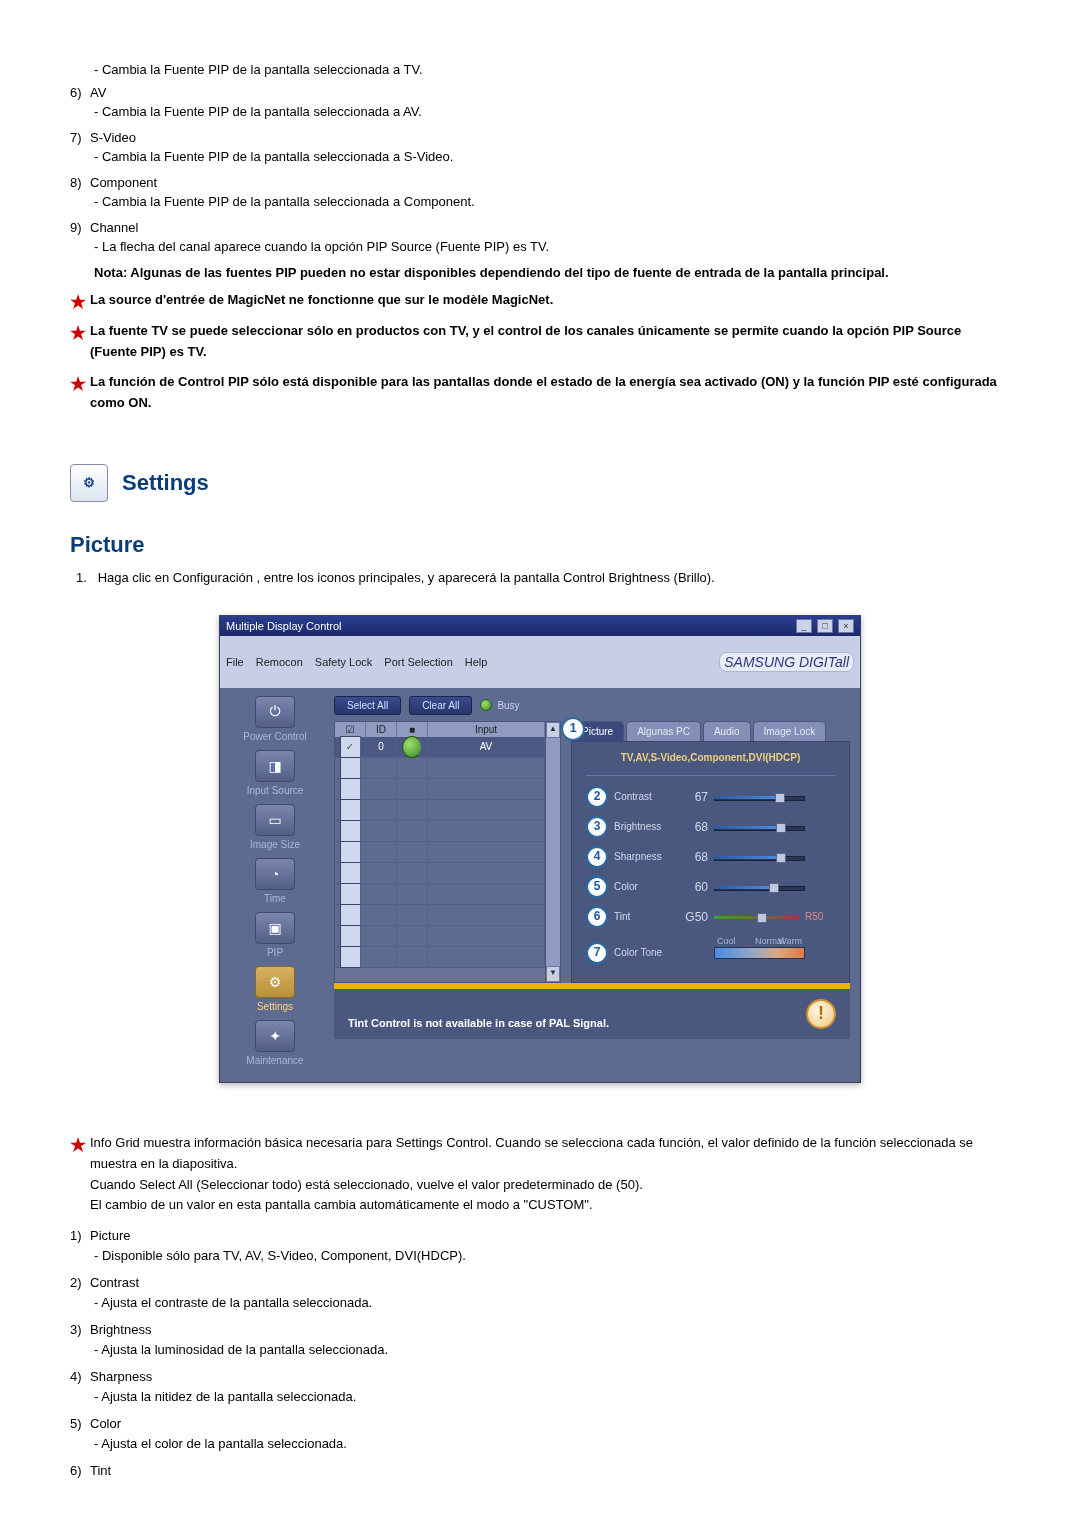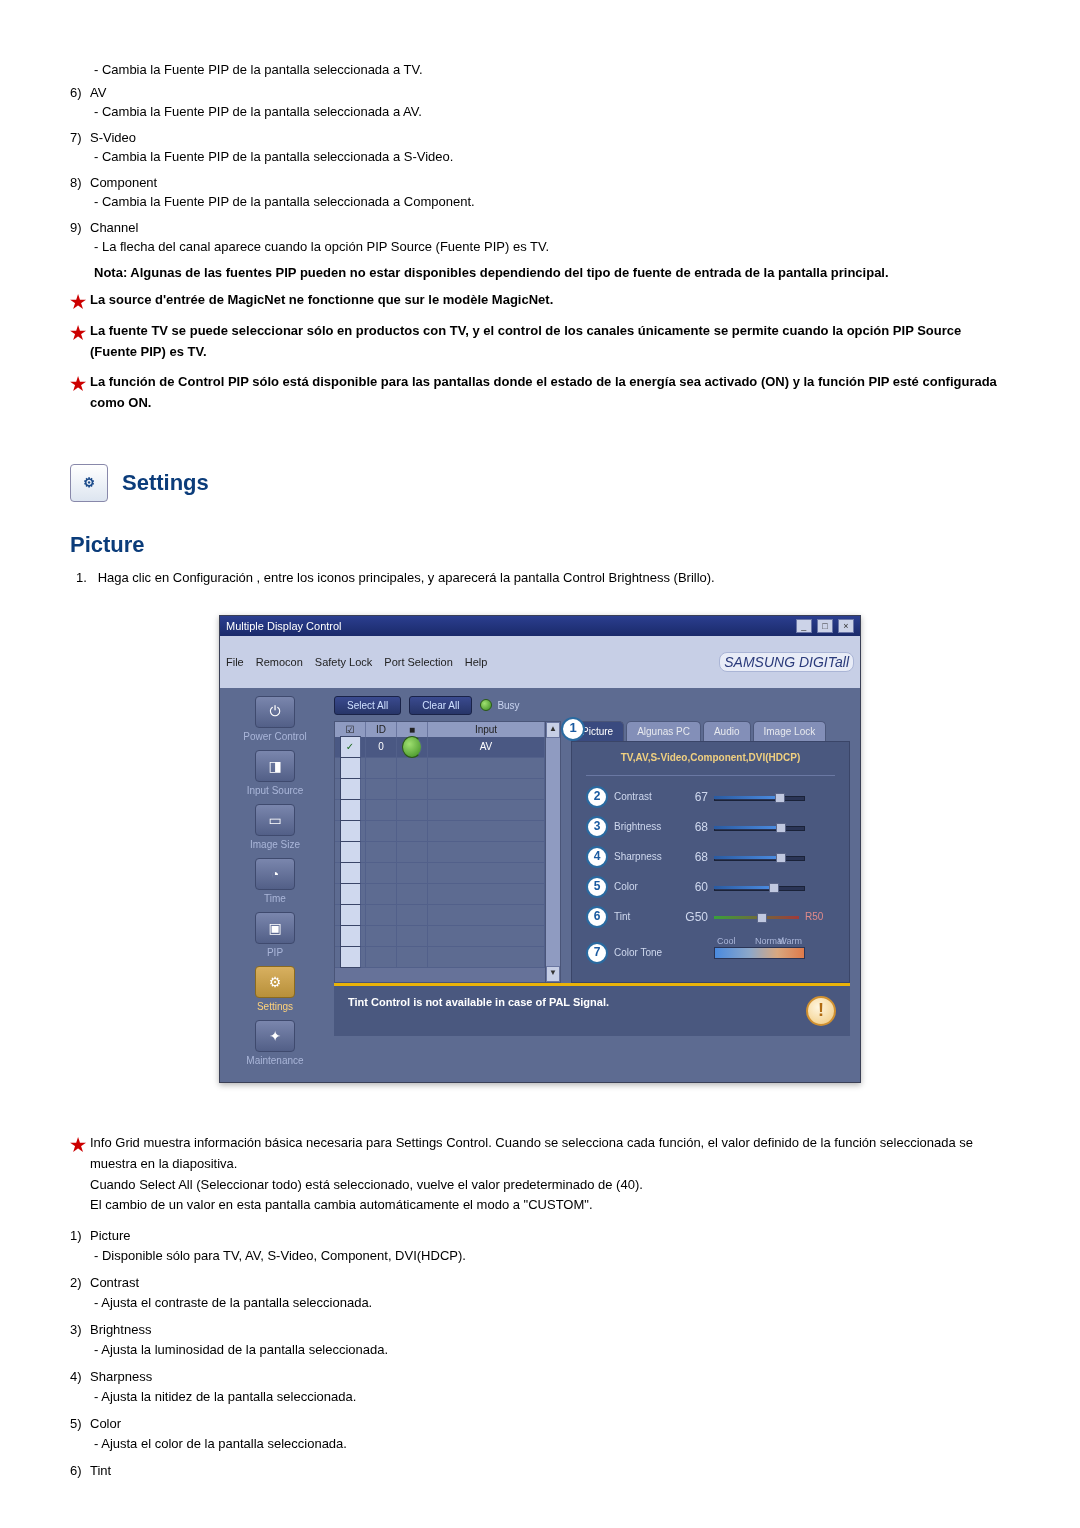--- a/index.html
+++ b/index.html
@@ -413,24 +413,24 @@
     border: 1px solid #2a3455;
   }
   .ct-label {
     position: absolute;
     top: -12px;
     font-size: 9px;
     color: #aab6d9;
   }
   .footer-bar {
     background: #4a587f;
-    border-top: 3px solid #eab308;
+    border-top: 6px solid #eab308;
     padding: 10px 14px;
     display: flex;
-    align-items: flex-start;
+    align-items: flex-end;
     justify-content: space-between;
     font-size: 11px;
     font-weight: bold;
     color: #fff;
   }
   .warn-ico {
     width: 26px; height: 26px;
     border-radius: 50%;
     border: 2px solid #d09030;
     background: radial-gradient(circle at 40% 35%, #fff6e0, #f0c87a);
@@ -726,21 +726,21 @@
           <span>Tint Control is not available in case of PAL Signal.</span>
           <div class="warn-ico">!</div>
         </div>
       </div>
     </div>
   </div>
 
   <div class="star-line normal">
     <span class="star">★</span>
     <span class="cont">Info Grid muestra información básica necesaria para Settings Control. Cuando se selecciona cada función, el valor definido de la función seleccionada se muestra en la diapositiva.</span>
-    <span class="cont">Cuando Select All (Seleccionar todo) está seleccionado, vuelve el valor predeterminado de (40).</span>
+    <span class="cont">Cuando Select All (Seleccionar todo) está seleccionado, vuelve el valor predeterminado de (50).</span>
     <span class="cont">El cambio de un valor en esta pantalla cambia automáticamente el modo a "CUSTOM".</span>
   </div>
 
   <div class="bottom-list" id="bottom-list">
       <div class="list-item"><span class="num">1)</span><span class="label">Picture</span><div class="sub-line">- Disponible sólo para TV, AV, S-Video, Component, DVI(HDCP).</div></div>
       <div class="list-item"><span class="num">2)</span><span class="label">Contrast</span><div class="sub-line">- Ajusta el contraste de la pantalla seleccionada.</div></div>
       <div class="list-item"><span class="num">3)</span><span class="label">Brightness</span><div class="sub-line">- Ajusta la luminosidad de la pantalla seleccionada.</div></div>
       <div class="list-item"><span class="num">4)</span><span class="label">Sharpness</span><div class="sub-line">- Ajusta la nitidez de la pantalla seleccionada.</div></div>
       <div class="list-item"><span class="num">5)</span><span class="label">Color</span><div class="sub-line">- Ajusta el color de la pantalla seleccionada.</div></div>
       <div class="list-item"><span class="num">6)</span><span class="label">Tint</span></div>

